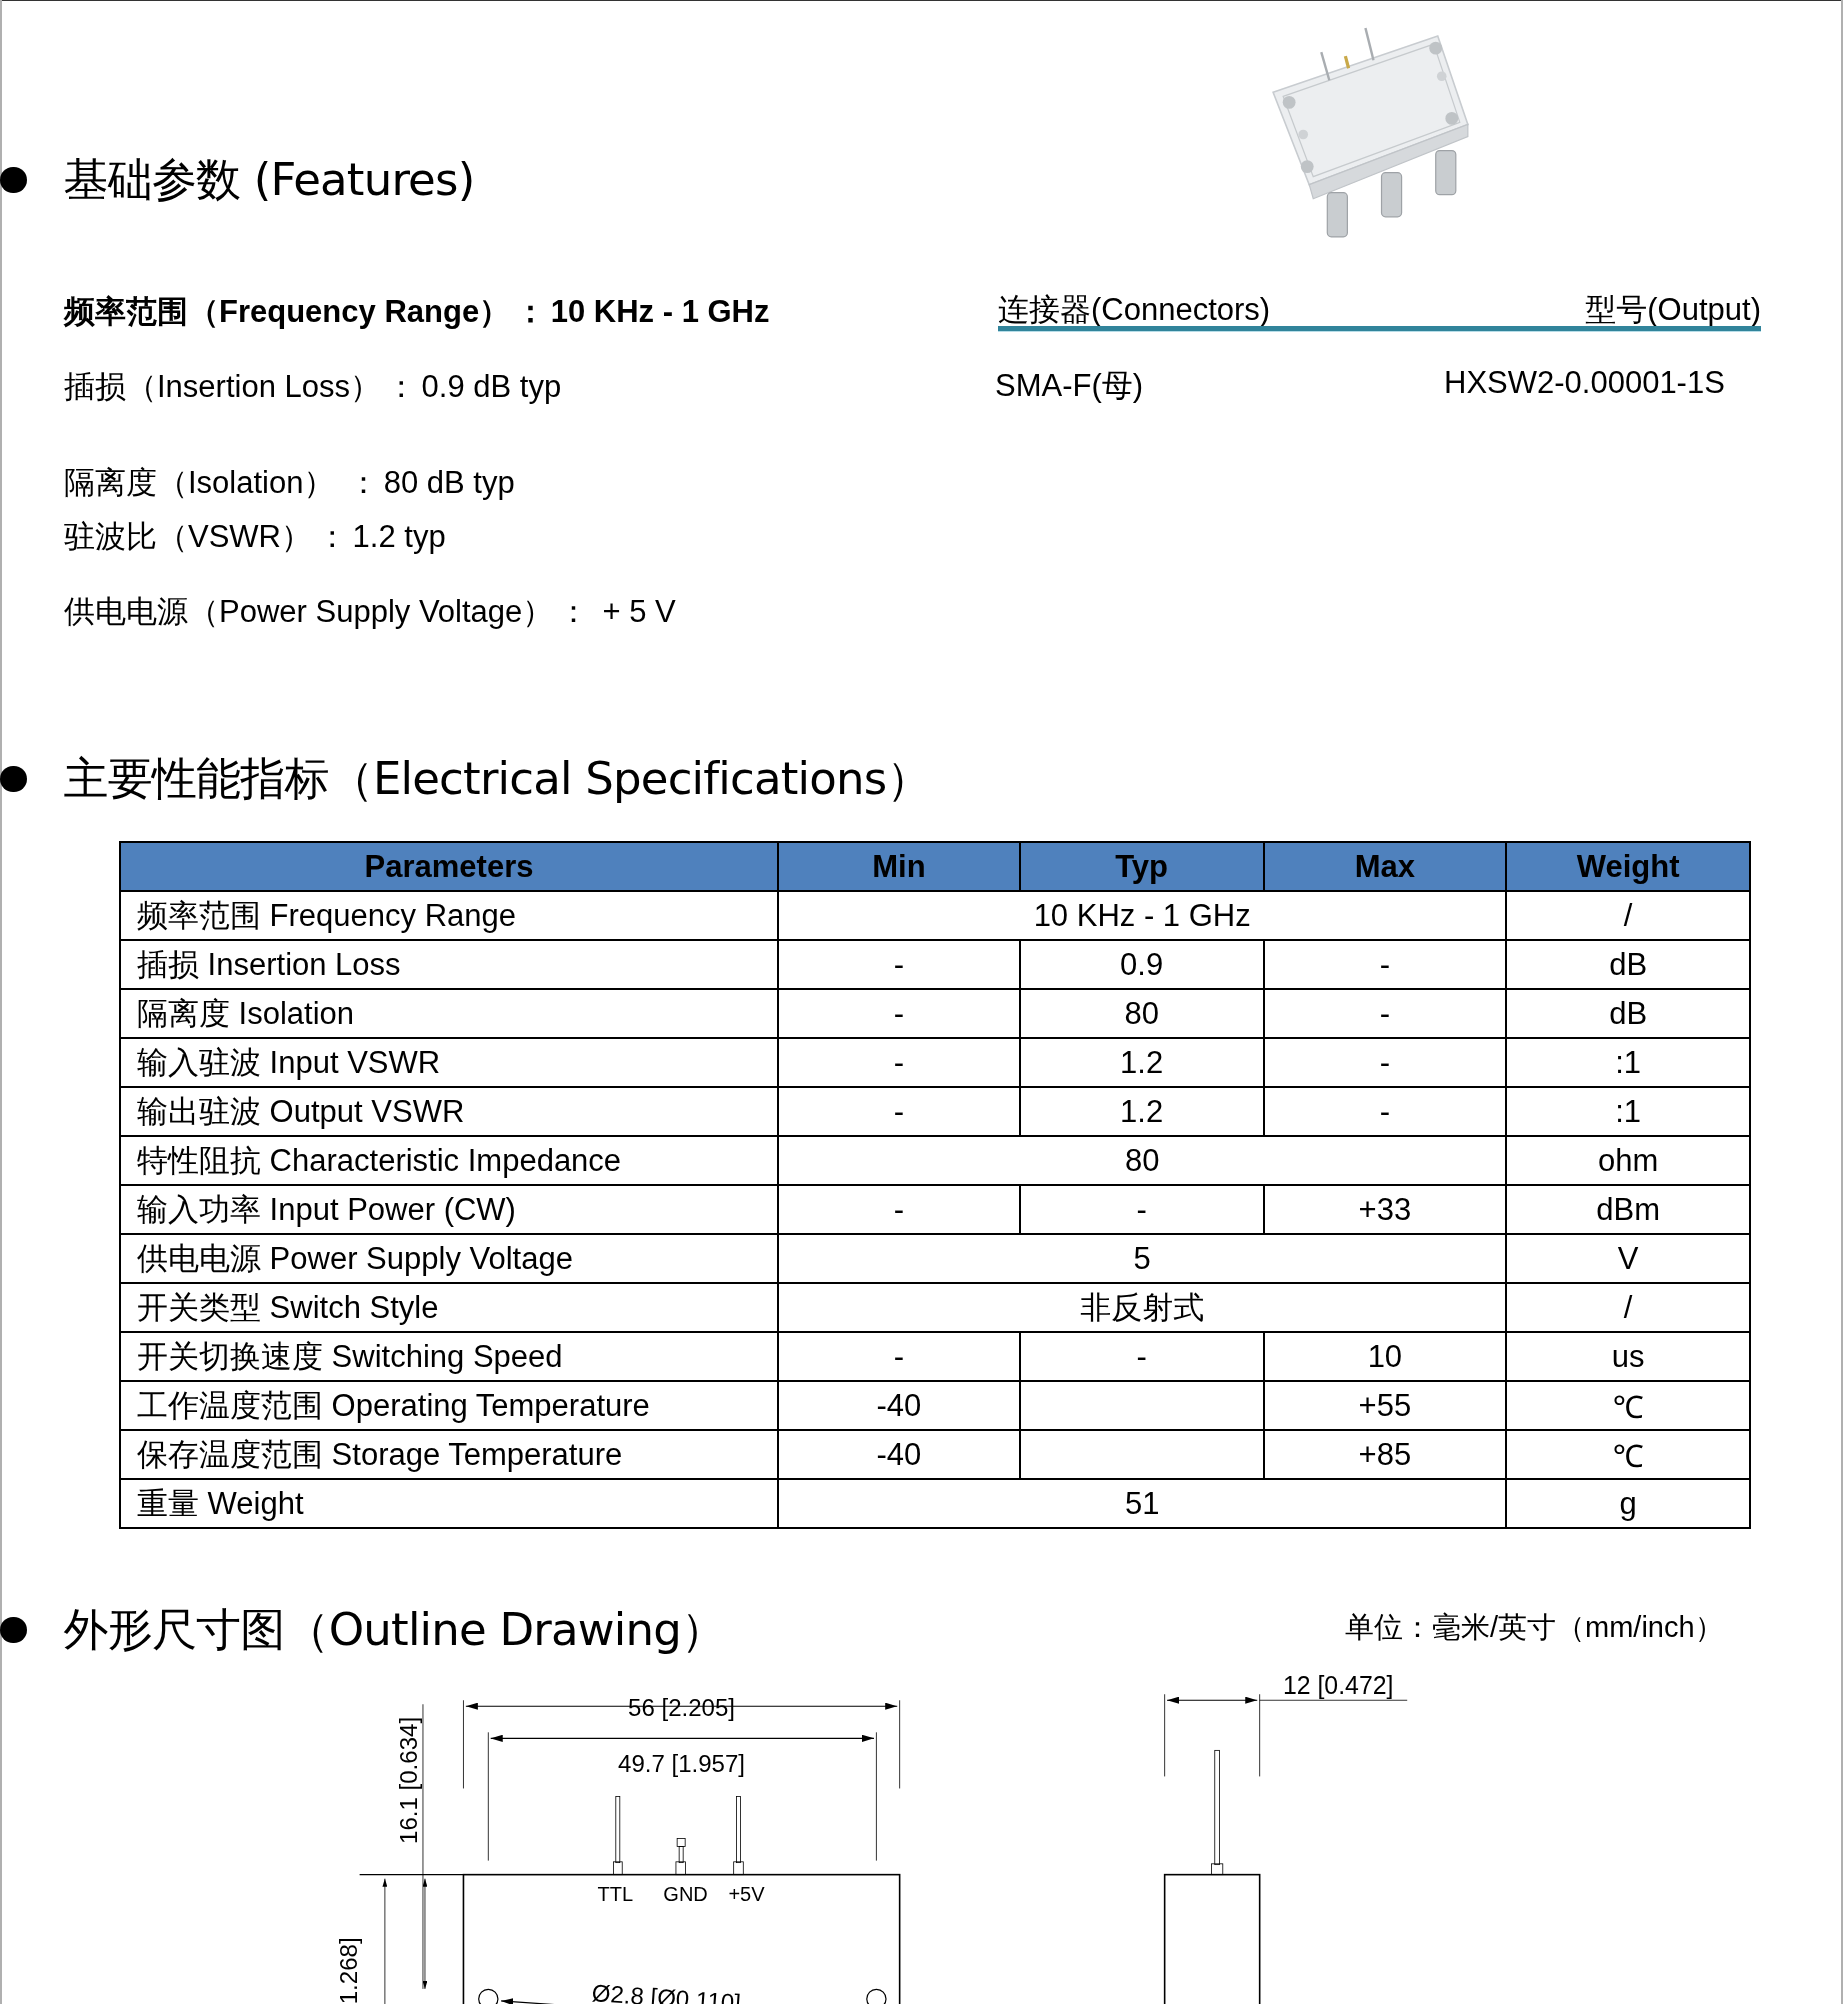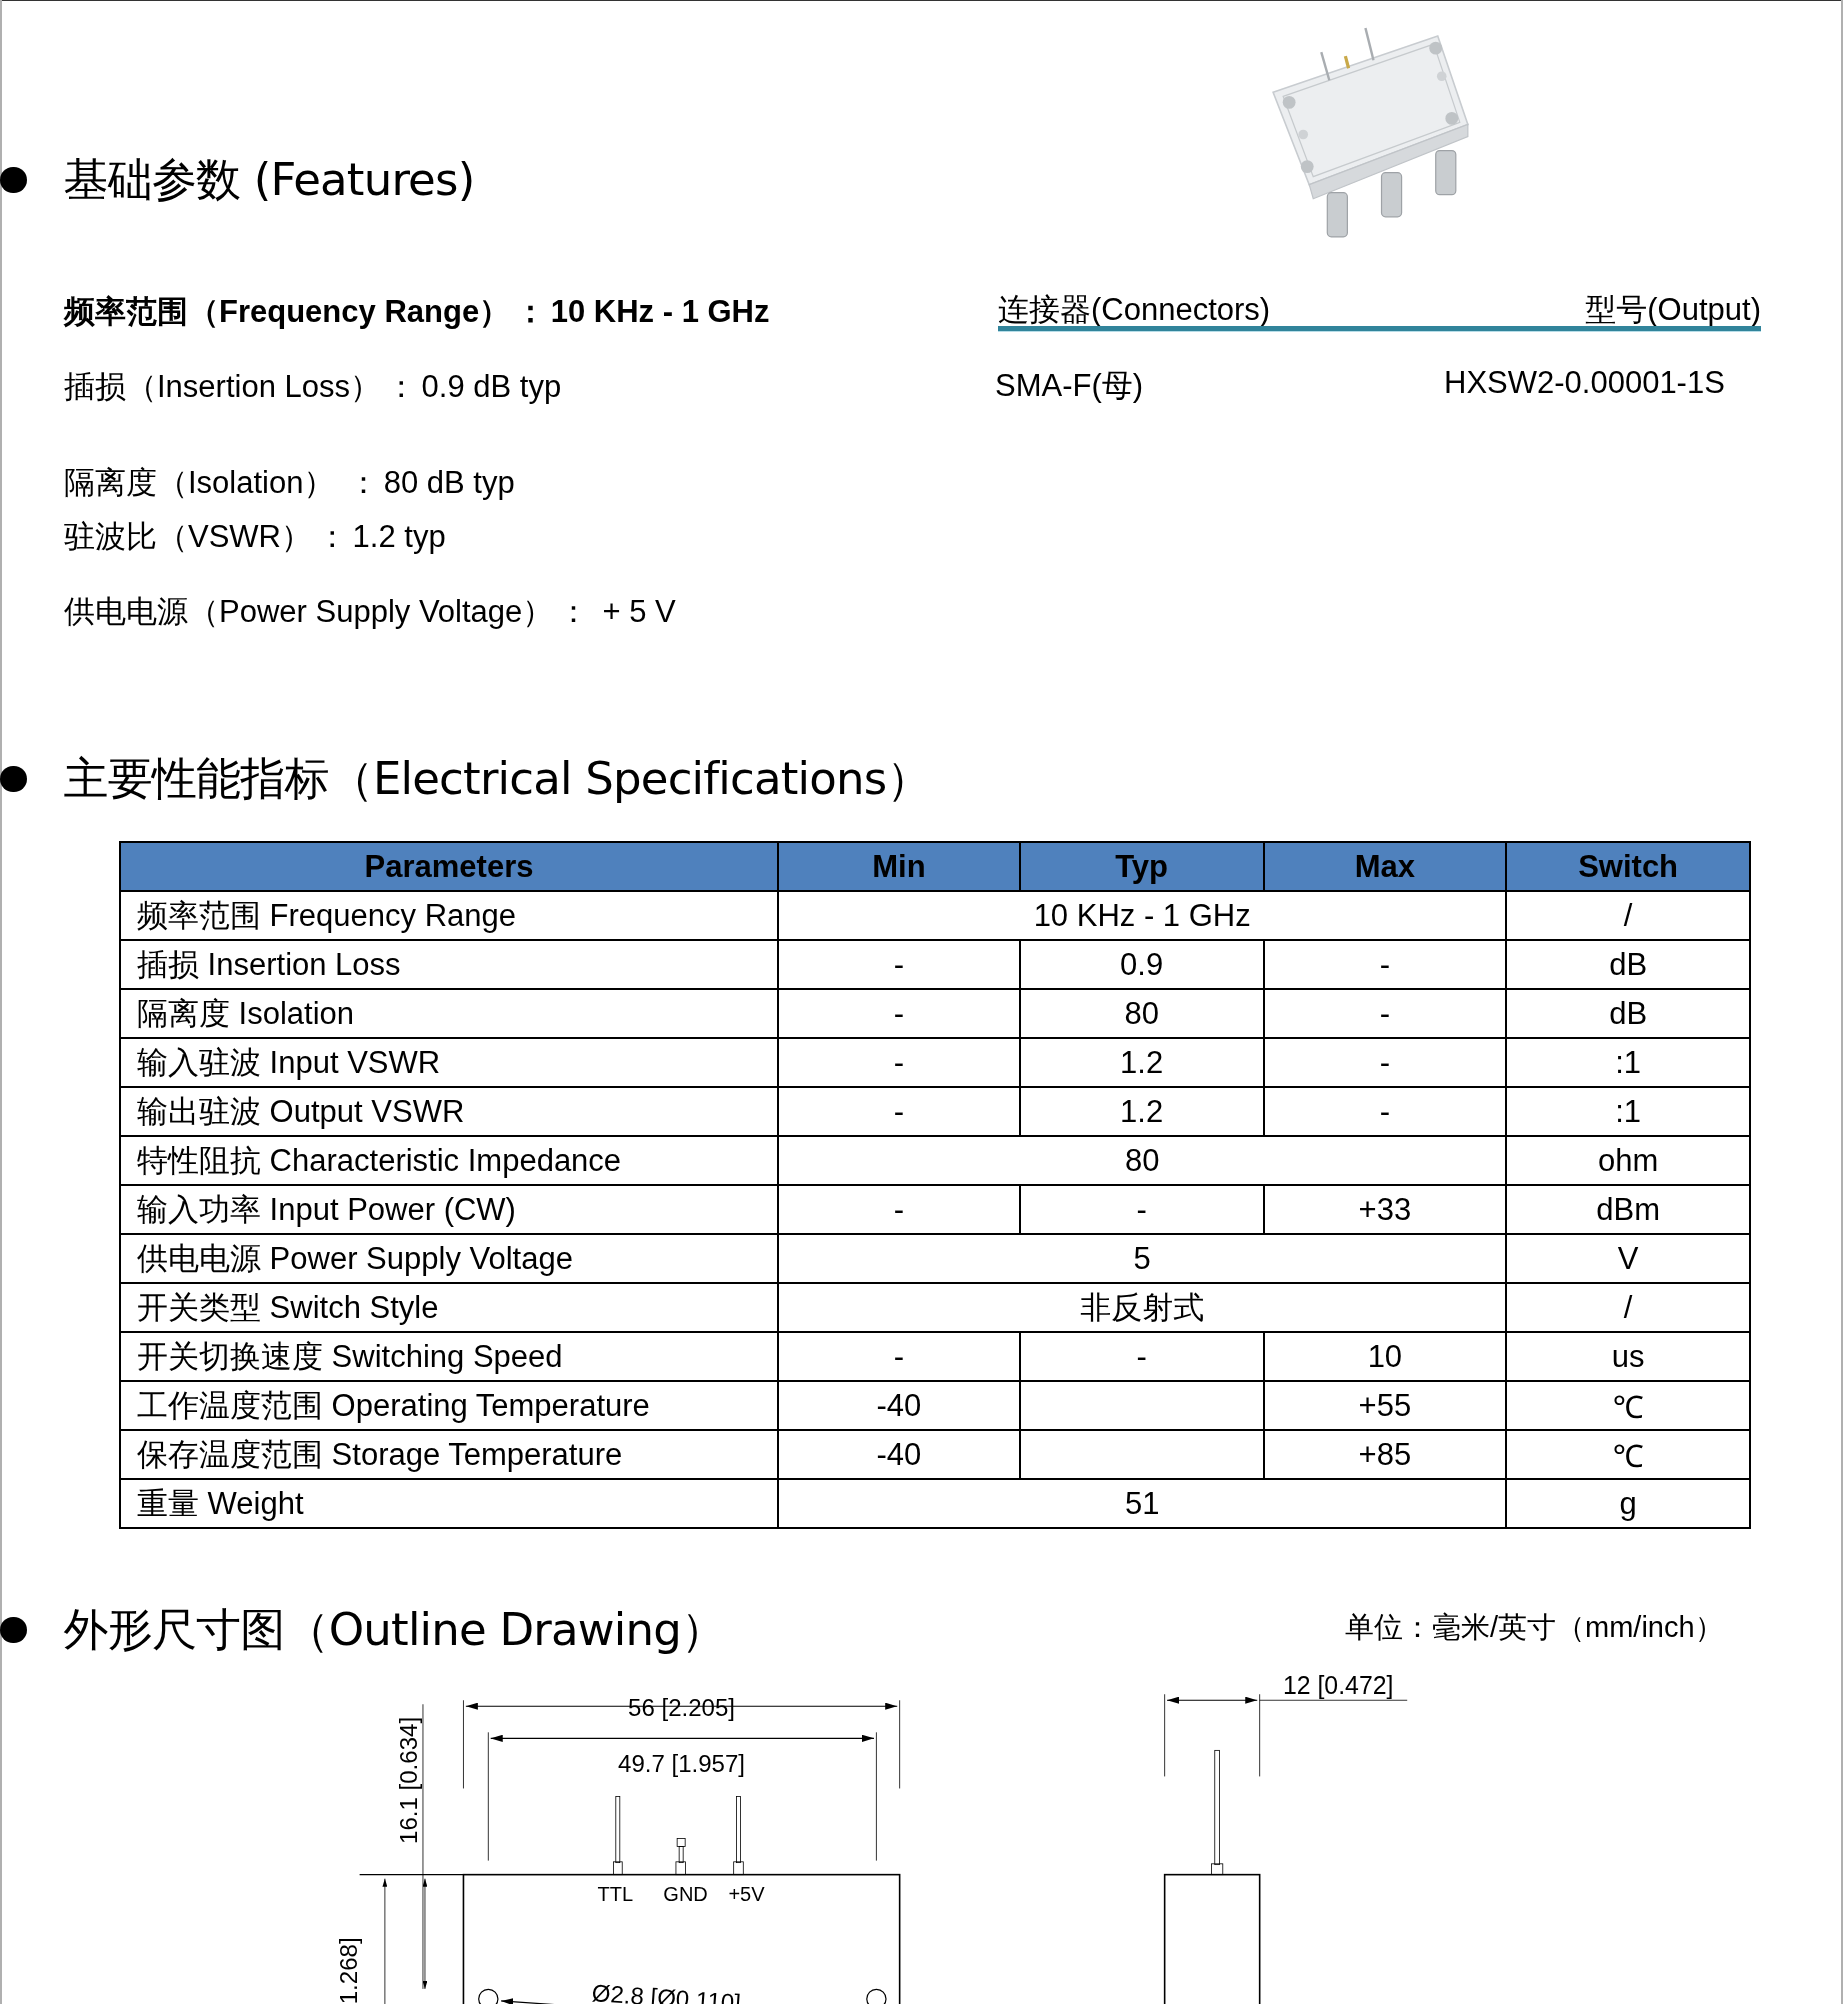--- a/index.html
+++ b/index.html
@@ -111,21 +111,21 @@
       <col class="c2">
       <col class="c3">
       <col class="c4">
     </colgroup>
   <thead>
     <tr>
       <th>Parameters</th>
       <th>Min</th>
       <th>Typ</th>
       <th>Max</th>
-      <th>Switch</th>
+      <th>Weight</th>
     </tr>
   </thead>
   <tbody id="spec-body">
       <tr>
         <td class="param">频率范围  Frequency Range</td>
         <td colspan="3">10 KHz - 1 GHz</td>
         <td>/</td>
       </tr>
       <tr>
         <td class="param">插损  Insertion Loss</td>

